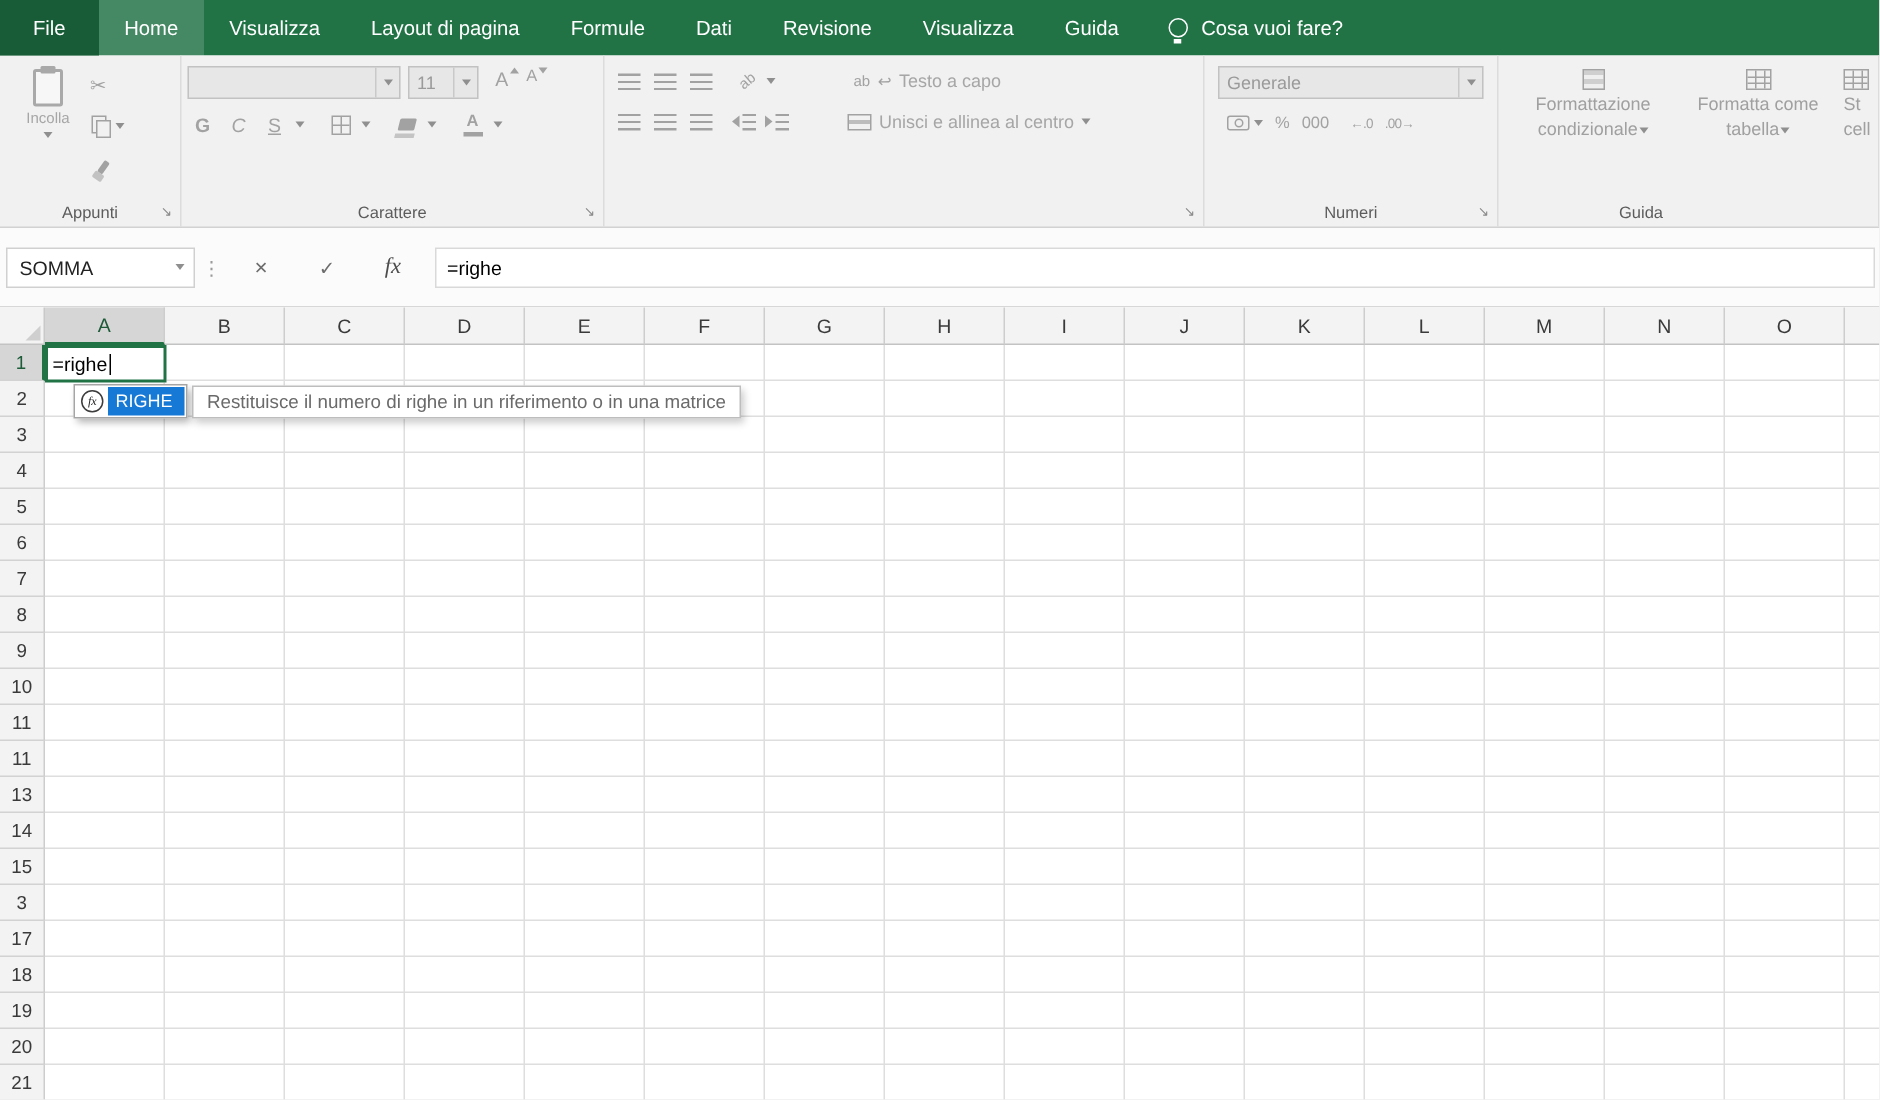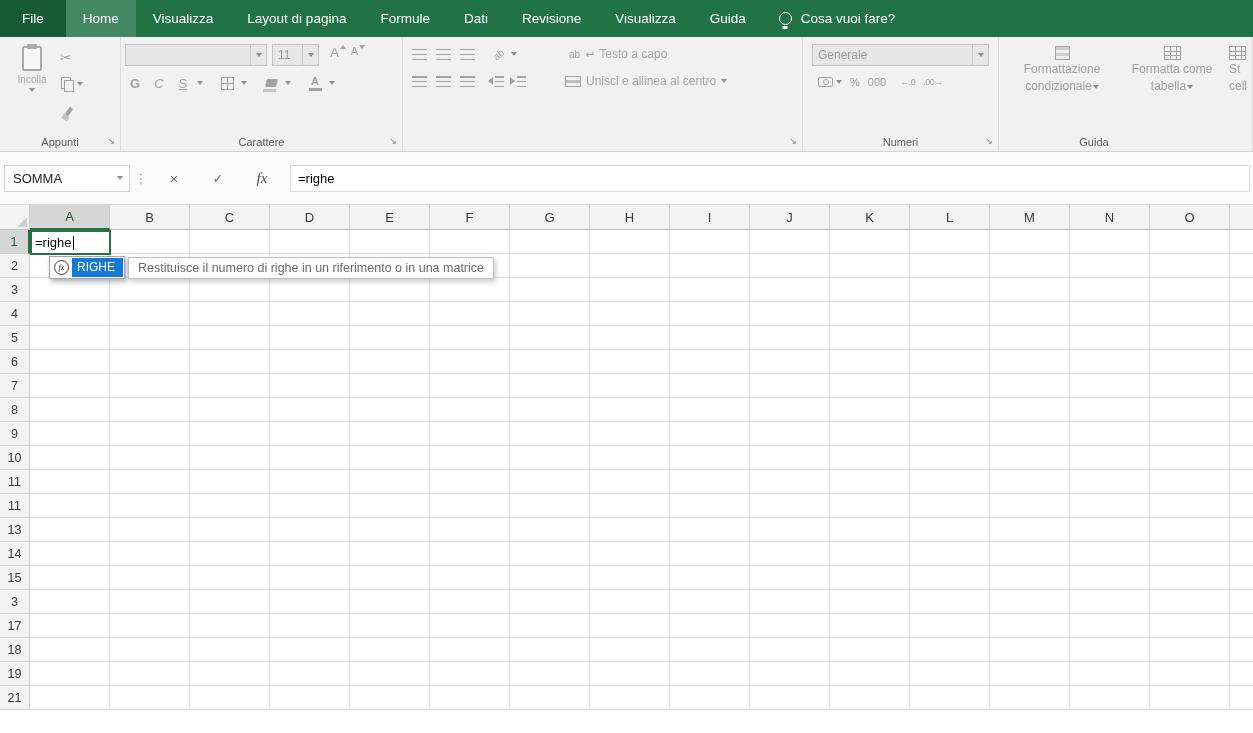--- a/index.html
+++ b/index.html
@@ -704,20 +704,39 @@
           <div class="cell"></div>
           <div class="cell"></div>
           <div class="cell"></div>
           <div class="cell"></div>
           <div class="cell"></div>
           <div class="cell"></div>
           <div class="cell"></div>
           <div class="cell stub"></div>
         </div>
         <div class="grid-row">
+          <div class="row-h">20</div>
+          <div class="cell"></div>
+          <div class="cell"></div>
+          <div class="cell"></div>
+          <div class="cell"></div>
+          <div class="cell"></div>
+          <div class="cell"></div>
+          <div class="cell"></div>
+          <div class="cell"></div>
+          <div class="cell"></div>
+          <div class="cell"></div>
+          <div class="cell"></div>
+          <div class="cell"></div>
+          <div class="cell"></div>
+          <div class="cell"></div>
+          <div class="cell"></div>
+          <div class="cell stub"></div>
+        </div>
+        <div class="grid-row">
           <div class="row-h">21</div>
           <div class="cell"></div>
           <div class="cell"></div>
           <div class="cell"></div>
           <div class="cell"></div>
           <div class="cell"></div>
           <div class="cell"></div>
           <div class="cell"></div>
           <div class="cell"></div>
           <div class="cell"></div>

